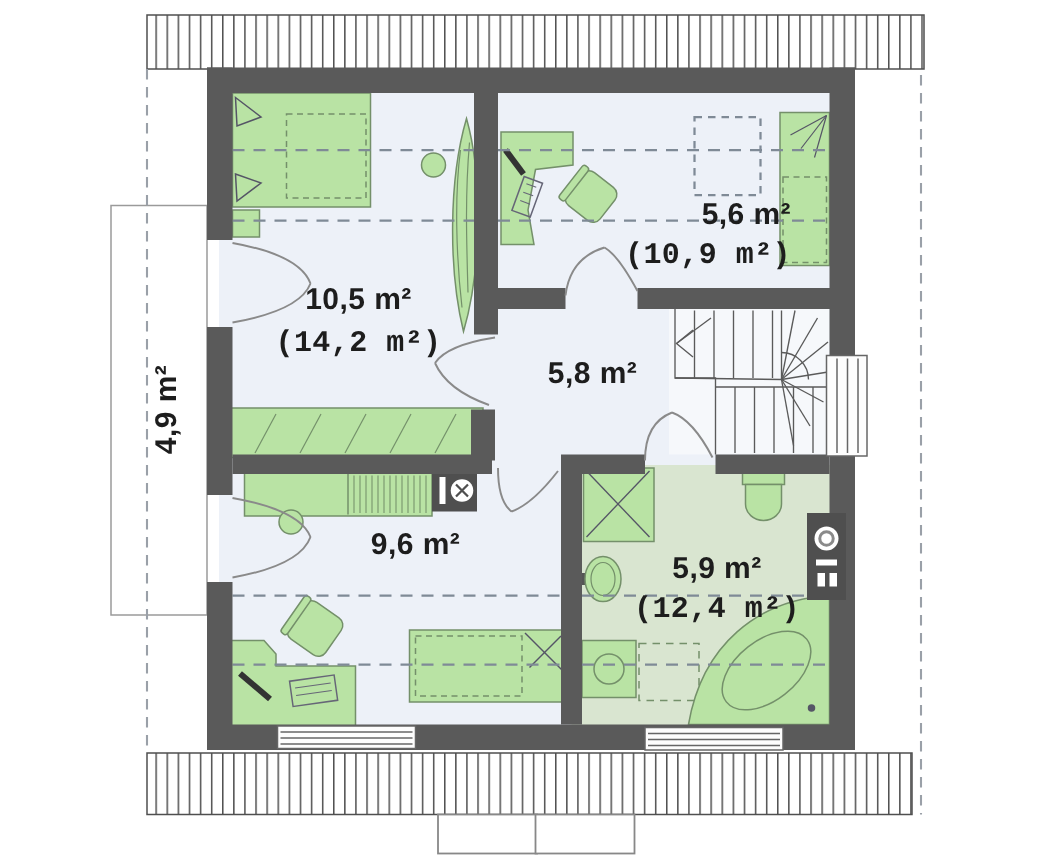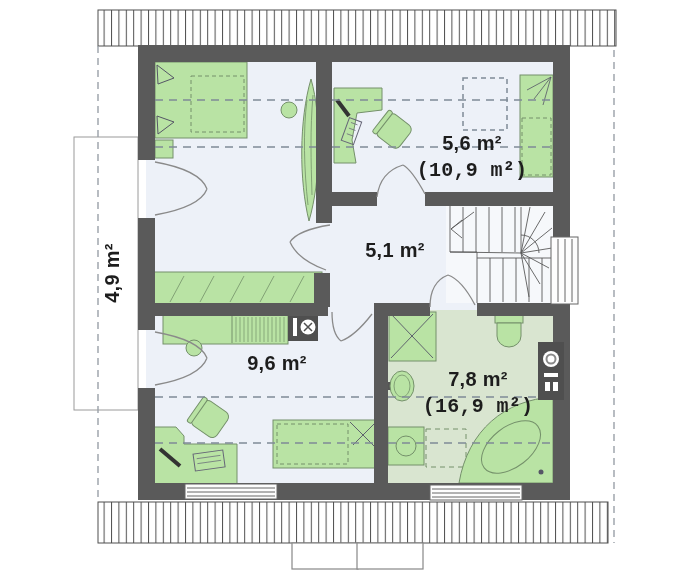--- a/index.html
+++ b/index.html
@@ -5,21 +5,21 @@
   html,body{margin:0;padding:0;background:#ffffff;}
   #canvas{position:relative;width:700px;height:575px;background:#fff;overflow:hidden;
           font-family:"Liberation Sans",sans-serif;}
   #plan-svg{position:absolute;left:0;top:0;}
   .room-label{position:absolute;transform:translate(-50%,-50%);
       color:#1d1d1d;font-weight:bold;font-size:20px;line-height:29px;
       text-align:center;white-space:nowrap;letter-spacing:.3px;}
   .room-label .l2{display:block;font-family:Liberation Mono, monospace;}
   #label-storage{transform:translate(-50%,-50%) rotate(-90deg);}
   #label-105{left:239px;top:215px;}
-  #label-56{left:472px;top:157px;line-height:27px;}
+  #label-56{left:472px;top:157px;line-height:27px;text-align:right;}
   #label-51{left:395px;top:250px;}
   #label-96{left:277px;top:363px;line-height:30px;}
   #label-78{left:478px;top:393px;line-height:28px;}
   #label-storage{left:112px;top:273px;}
 </style>
 </head>
 <body>
 
 <div id="canvas">
 <svg id="plan-svg" width="700" height="575" viewBox="0 0 700 575">
@@ -255,30 +255,34 @@
   <g stroke="#8a8a8a" stroke-width="1.3" fill="none">
     <path d="M155,162 Q200,170 207,189 M155,215 Q200,207 207,189"></path>
     <path d="M155,332 Q200,340 207,358 M155,385 Q200,377 207,358"></path>
     <path d="M330,225 Q298,230 290,242 M326,270 Q298,260 290,242"></path>
     <path d="M377,197 Q380,172 403,165 M425,194 Q412,170 403,165"></path>
     <path d="M430,307 Q430,282 448,275 M475,305 Q462,280 448,275"></path>
     <path d="M332,312 Q332,334 341,341 M372,314 Q355,336 341,341"></path>
   </g>
 </svg>
 
+<div class="room-label" id="label-105">
+  <span>10,5 m²</span>
+  <span class="l2">(14,2 m²)</span>
+</div>
 <div class="room-label" id="label-56">
   <span>5,6 m²</span>
   <span class="l2">(10,9 m²)</span>
 </div>
 <div class="room-label" id="label-51">
-  <span>5,1 m²</span>
+  <span>5,8 m²</span>
 </div>
 <div class="room-label" id="label-storage">
   <span>4,9 m²</span>
 </div>
 <div class="room-label" id="label-96">
   <span>9,6 m²</span>
 </div>
 <div class="room-label" id="label-78">
-  <span>7,8 m²</span>
-  <span class="l2">(16,9 m²)</span>
+  <span>5,9 m²</span>
+  <span class="l2">(12,4 m²)</span>
 </div>
 </div>
 
 </body></html>

